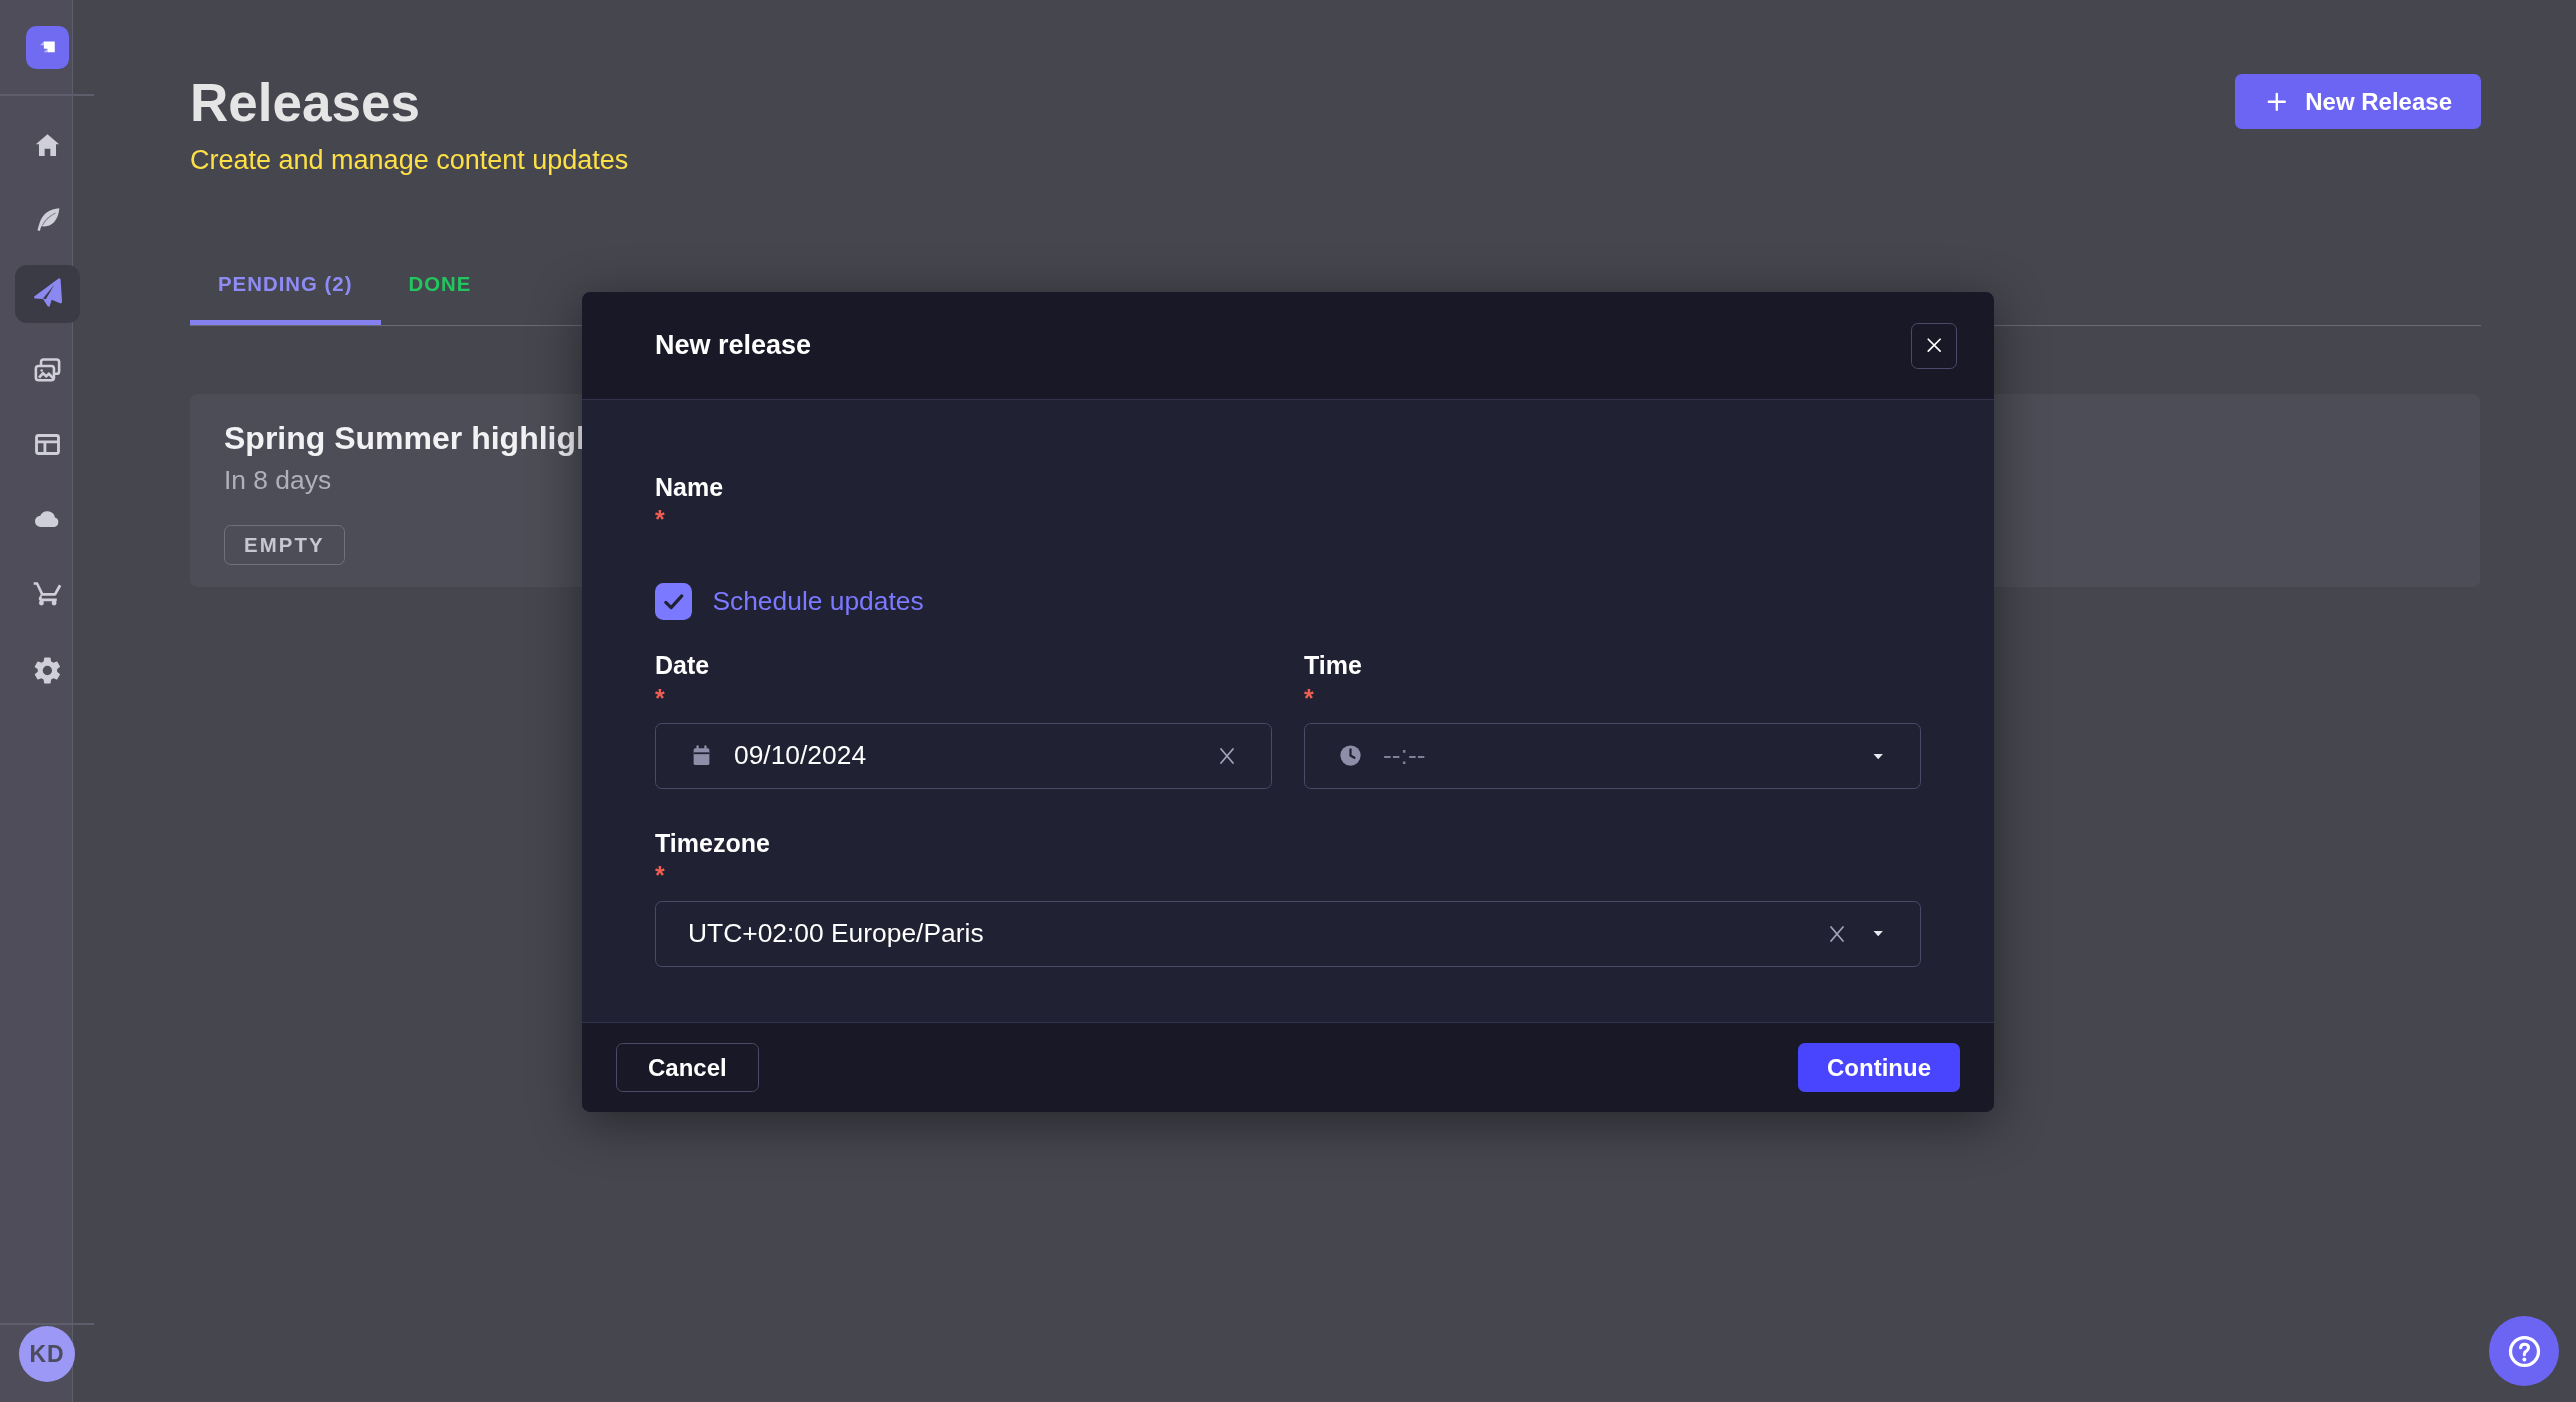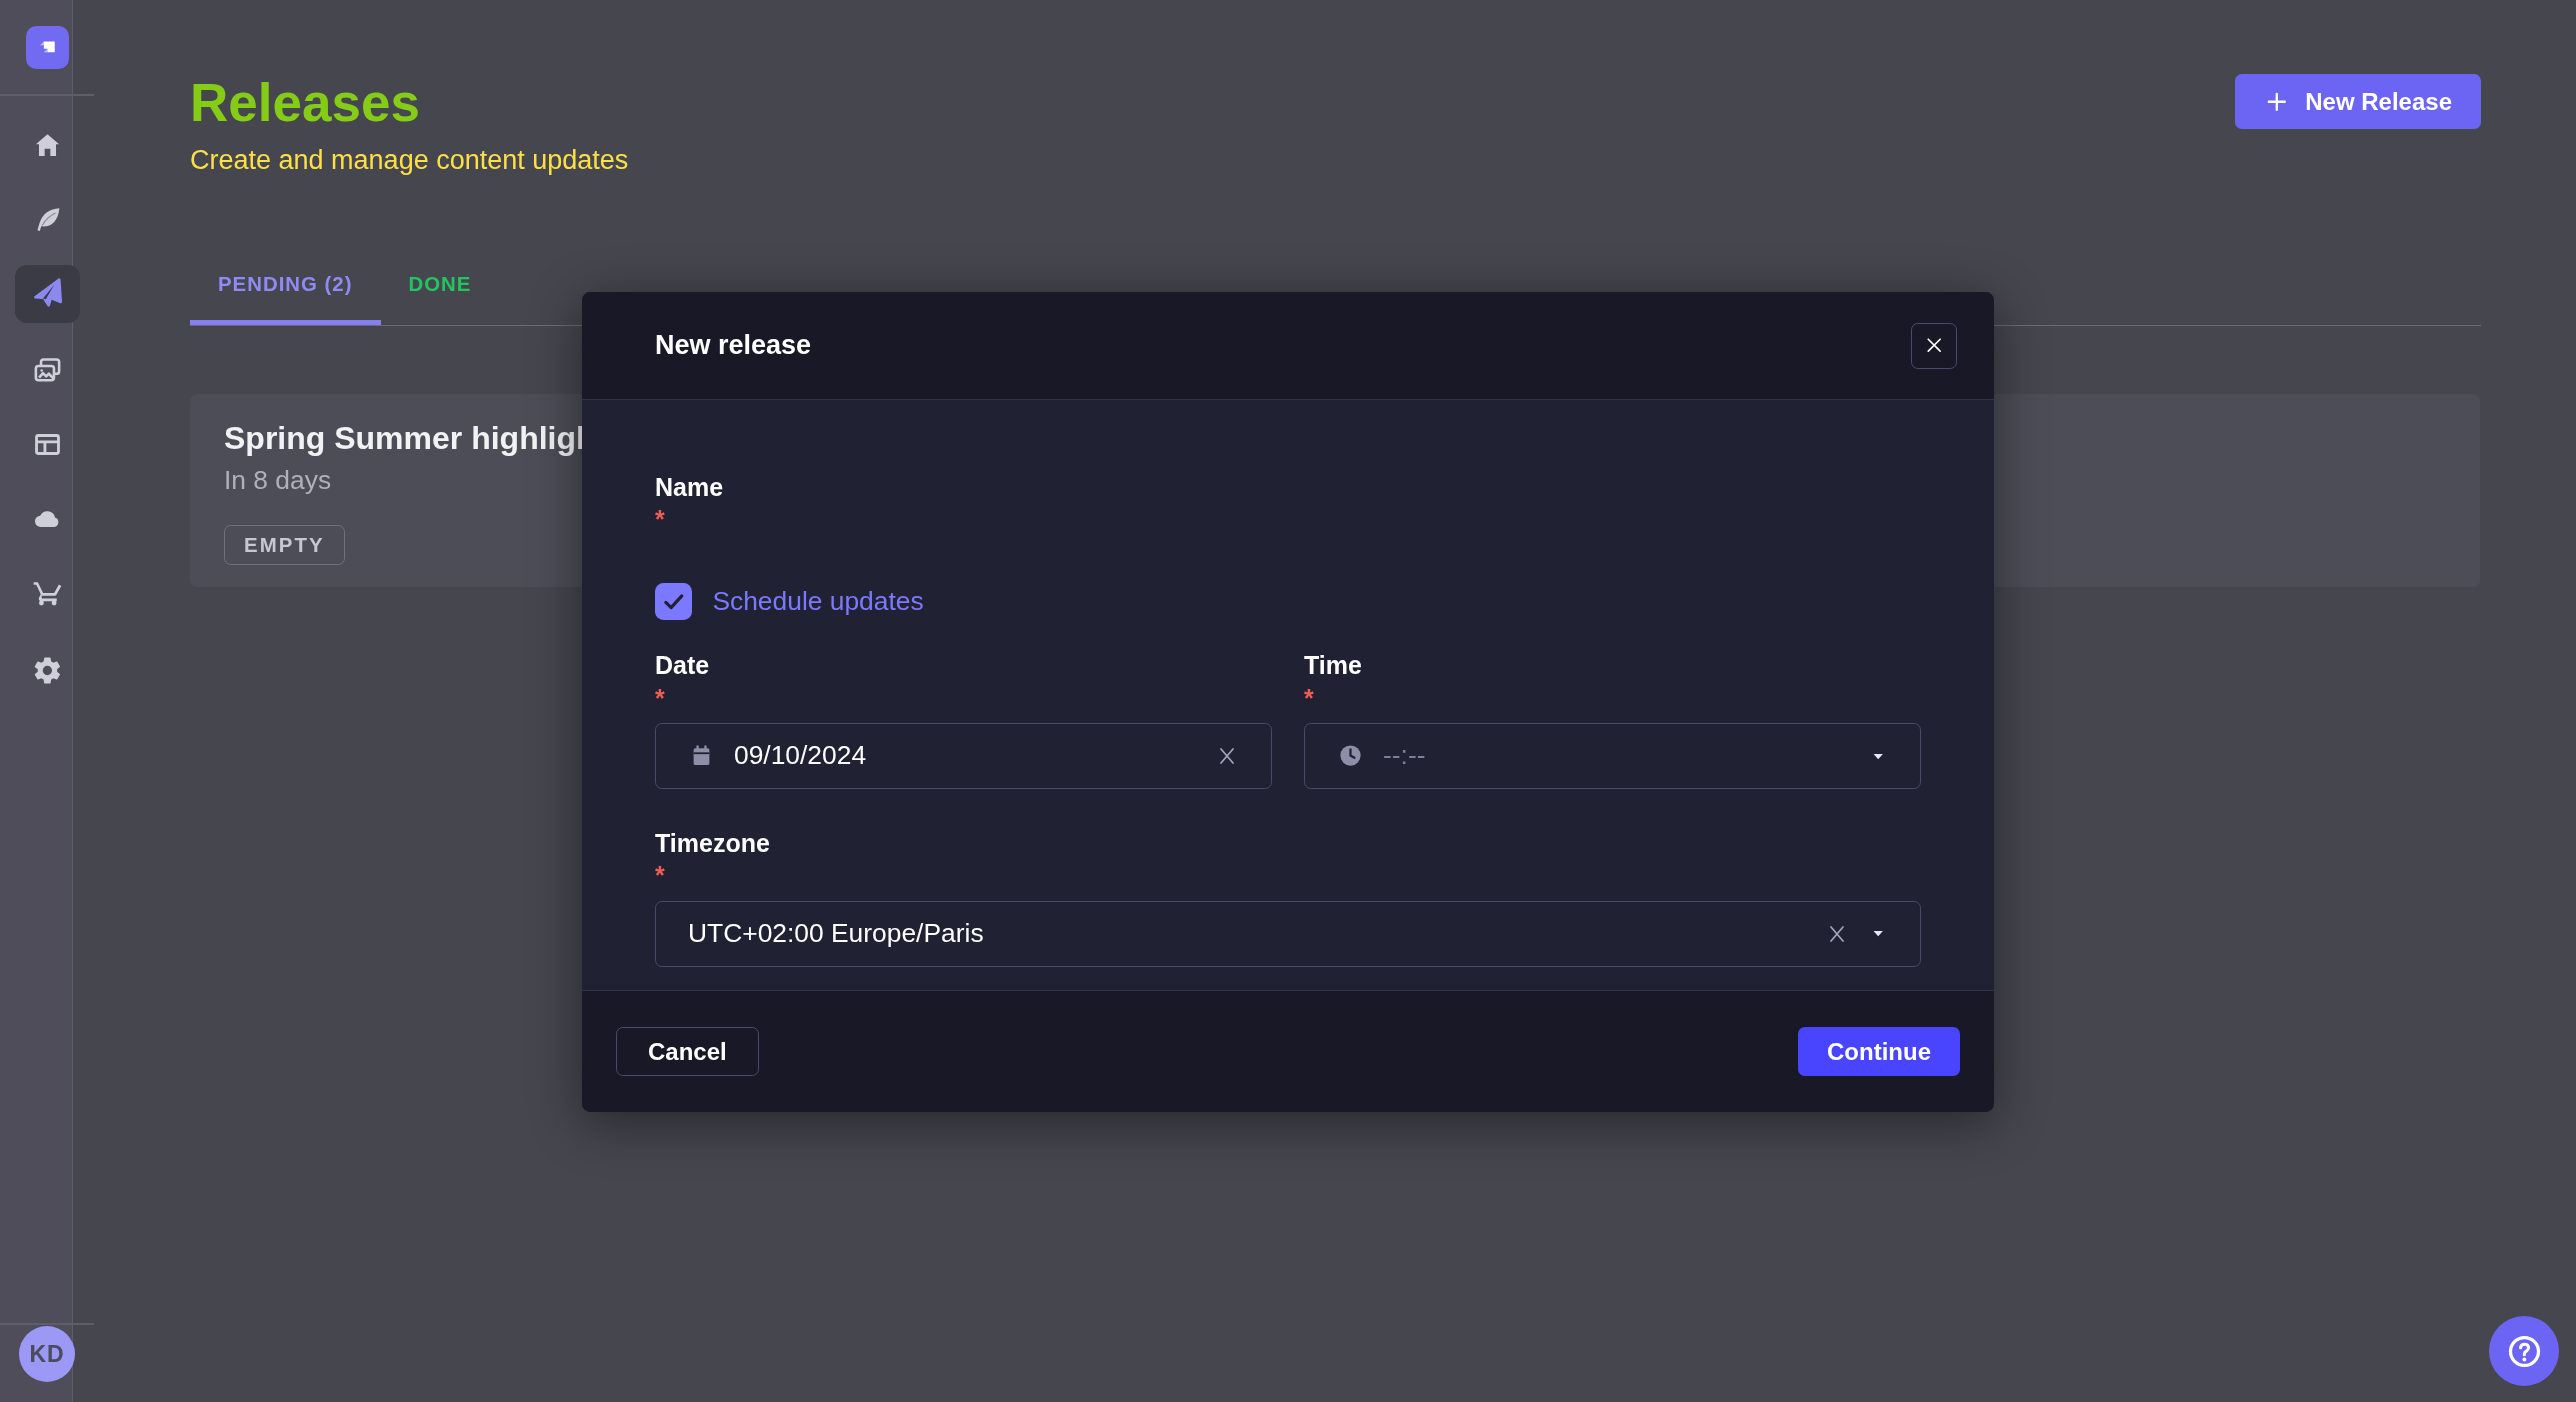--- a/index.html
+++ b/index.html
@@ -30,21 +30,21 @@
   .nav-item svg { width:31px; height:31px; }
   .nav-item.active svg { width:37px; height:37px; }
   .avatar {
     position:absolute; left:19px; top:1326px; width:56px; height:56px; border-radius:50%;
     background:#9b98f6; color:#4c4c5e; font-size:23px; font-weight:700;
     display:flex; align-items:center; justify-content:center; letter-spacing:0.9px;
   }
 
   
   .main { position:absolute; left:95px; top:0; right:0; bottom:0; }
-  .page-title { position:absolute; left:95px; top:72px; font-size:53px; font-weight:700; color:#84cc16; }
+  .page-title { position:absolute; left:95px; top:72px; font-size:53px; font-weight:700; color:#e5e5e5; }
   .page-subtitle { position:absolute; left:95px; top:145px; font-size:27px; color:#fde047; }
   .new-release-btn {
     position:absolute; right:95px; top:74px; height:55px; padding:0 29px;
     background:#6c65f3; border:none; border-radius:6.8px; color:#fff;
     font-family:inherit; font-size:24px; font-weight:600;
     display:flex; align-items:center; gap:15.3px; cursor:pointer;
   }
   .new-release-btn svg { width:25.6px; height:25.6px; }
 
   .tabbar {
@@ -121,21 +121,21 @@
   .checkbox-row { display:flex; align-items:center; margin-bottom:31px; }
   .checkbox {
     width:37px; height:37px; border-radius:8.5px; background:#7b79ff; cursor:pointer;
     display:flex; align-items:center; justify-content:center; flex:none;
   }
   .checkbox svg { width:25.6px; height:25.6px; }
   .checkbox-label { margin-left:20.4px; font-size:26.4px; color:#7b79ff; cursor:pointer; }
   .two-col { display:grid; grid-template-columns:1fr 1fr; gap:32px; margin-bottom:40px; }
 
   .modal-footer {
-    position:absolute; left:0; right:0; bottom:0; height:122px;
+    position:absolute; left:0; right:0; bottom:0; height:90px;
     background:#181826; border-top:1.7px solid #32324d;
     display:flex; align-items:center; justify-content:space-between; padding:0 34px;
   }
   .btn {
     height:49px; border-radius:6.8px; font-family:inherit; font-size:24px; font-weight:600;
     cursor:pointer; display:flex; align-items:center;
   }
   .btn-cancel { padding:0 31px; background:#181826; border:1.7px solid #4a4a6a; color:#fff; }
   .btn-continue { padding:0 29px; background:#4945ff; border:none; color:#fff; }
 </style>

